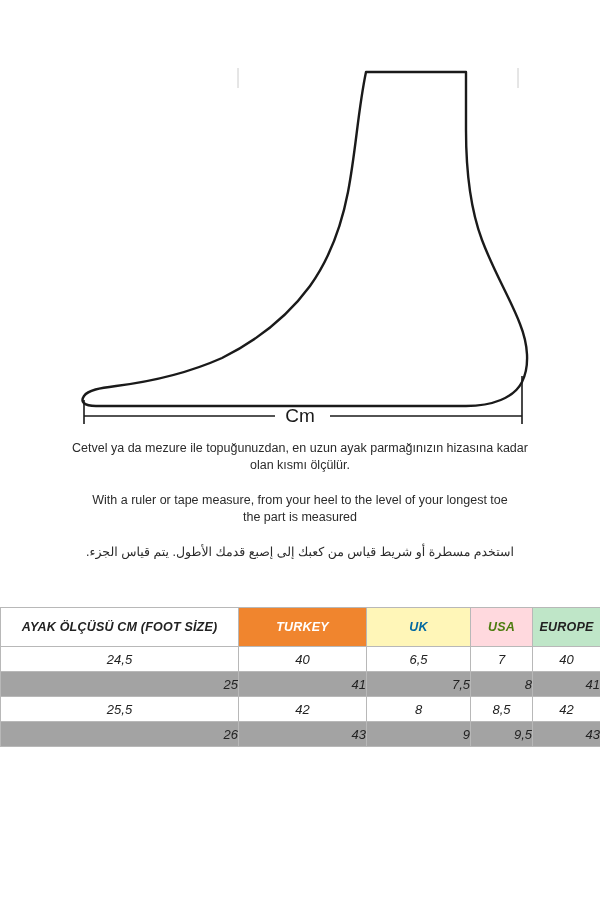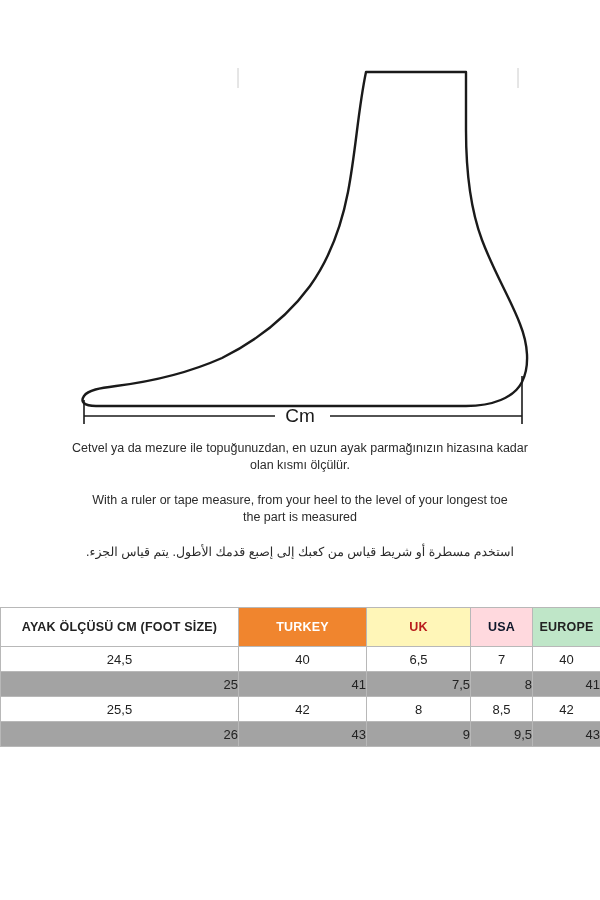--- a/index.html
+++ b/index.html
@@ -60,20 +60,21 @@
     font-size: 12.5px;
     margin-bottom: 2px;
   }
 
   
   .table-wrap {
     position: absolute;
     left: 0;
     top: 607px;
     width: 532px;
+    font-style: italic;
   }
   table.size-table {
     border-collapse: collapse;
     width: 600px;
     table-layout: fixed;
     font-size: 13px;
   }
   table.size-table th,
   table.size-table td {
     border: 1px solid #b8b8b8;
@@ -89,22 +90,22 @@
     letter-spacing: 0.2px;
   }
   .col-foot { width: 238px; }
   .col-turkey { width: 128px; }
   .col-uk { width: 104px; }
   .col-usa { width: 62px; }
   .col-europe { width: 68px; }
 
   .th-foot { background: #ffffff; }
   .th-turkey { background: #f0852e; color: #ffffff; }
-  .th-uk { background: #fff6b8; color: #b91c1c; }
-  .th-usa { background: #ffd9de; color: #0f172a; }
+  .th-uk { background: #fff6b8; color: #0369a1; }
+  .th-usa { background: #ffd9de; color: #4d7c0f; }
   .th-europe { background: #bfe6c8; color: #222222; }
 
   tbody tr td { background: #ffffff; }
   tbody tr.alt td { background: #a3a3a3; text-align: right; }
 
   td.c-foot { text-align: right; padding-right: 56px; }
   td.c-turkey, td.c-uk, td.c-usa, td.c-europe { text-align: center; }
 </style>
 </head>
 <body>

